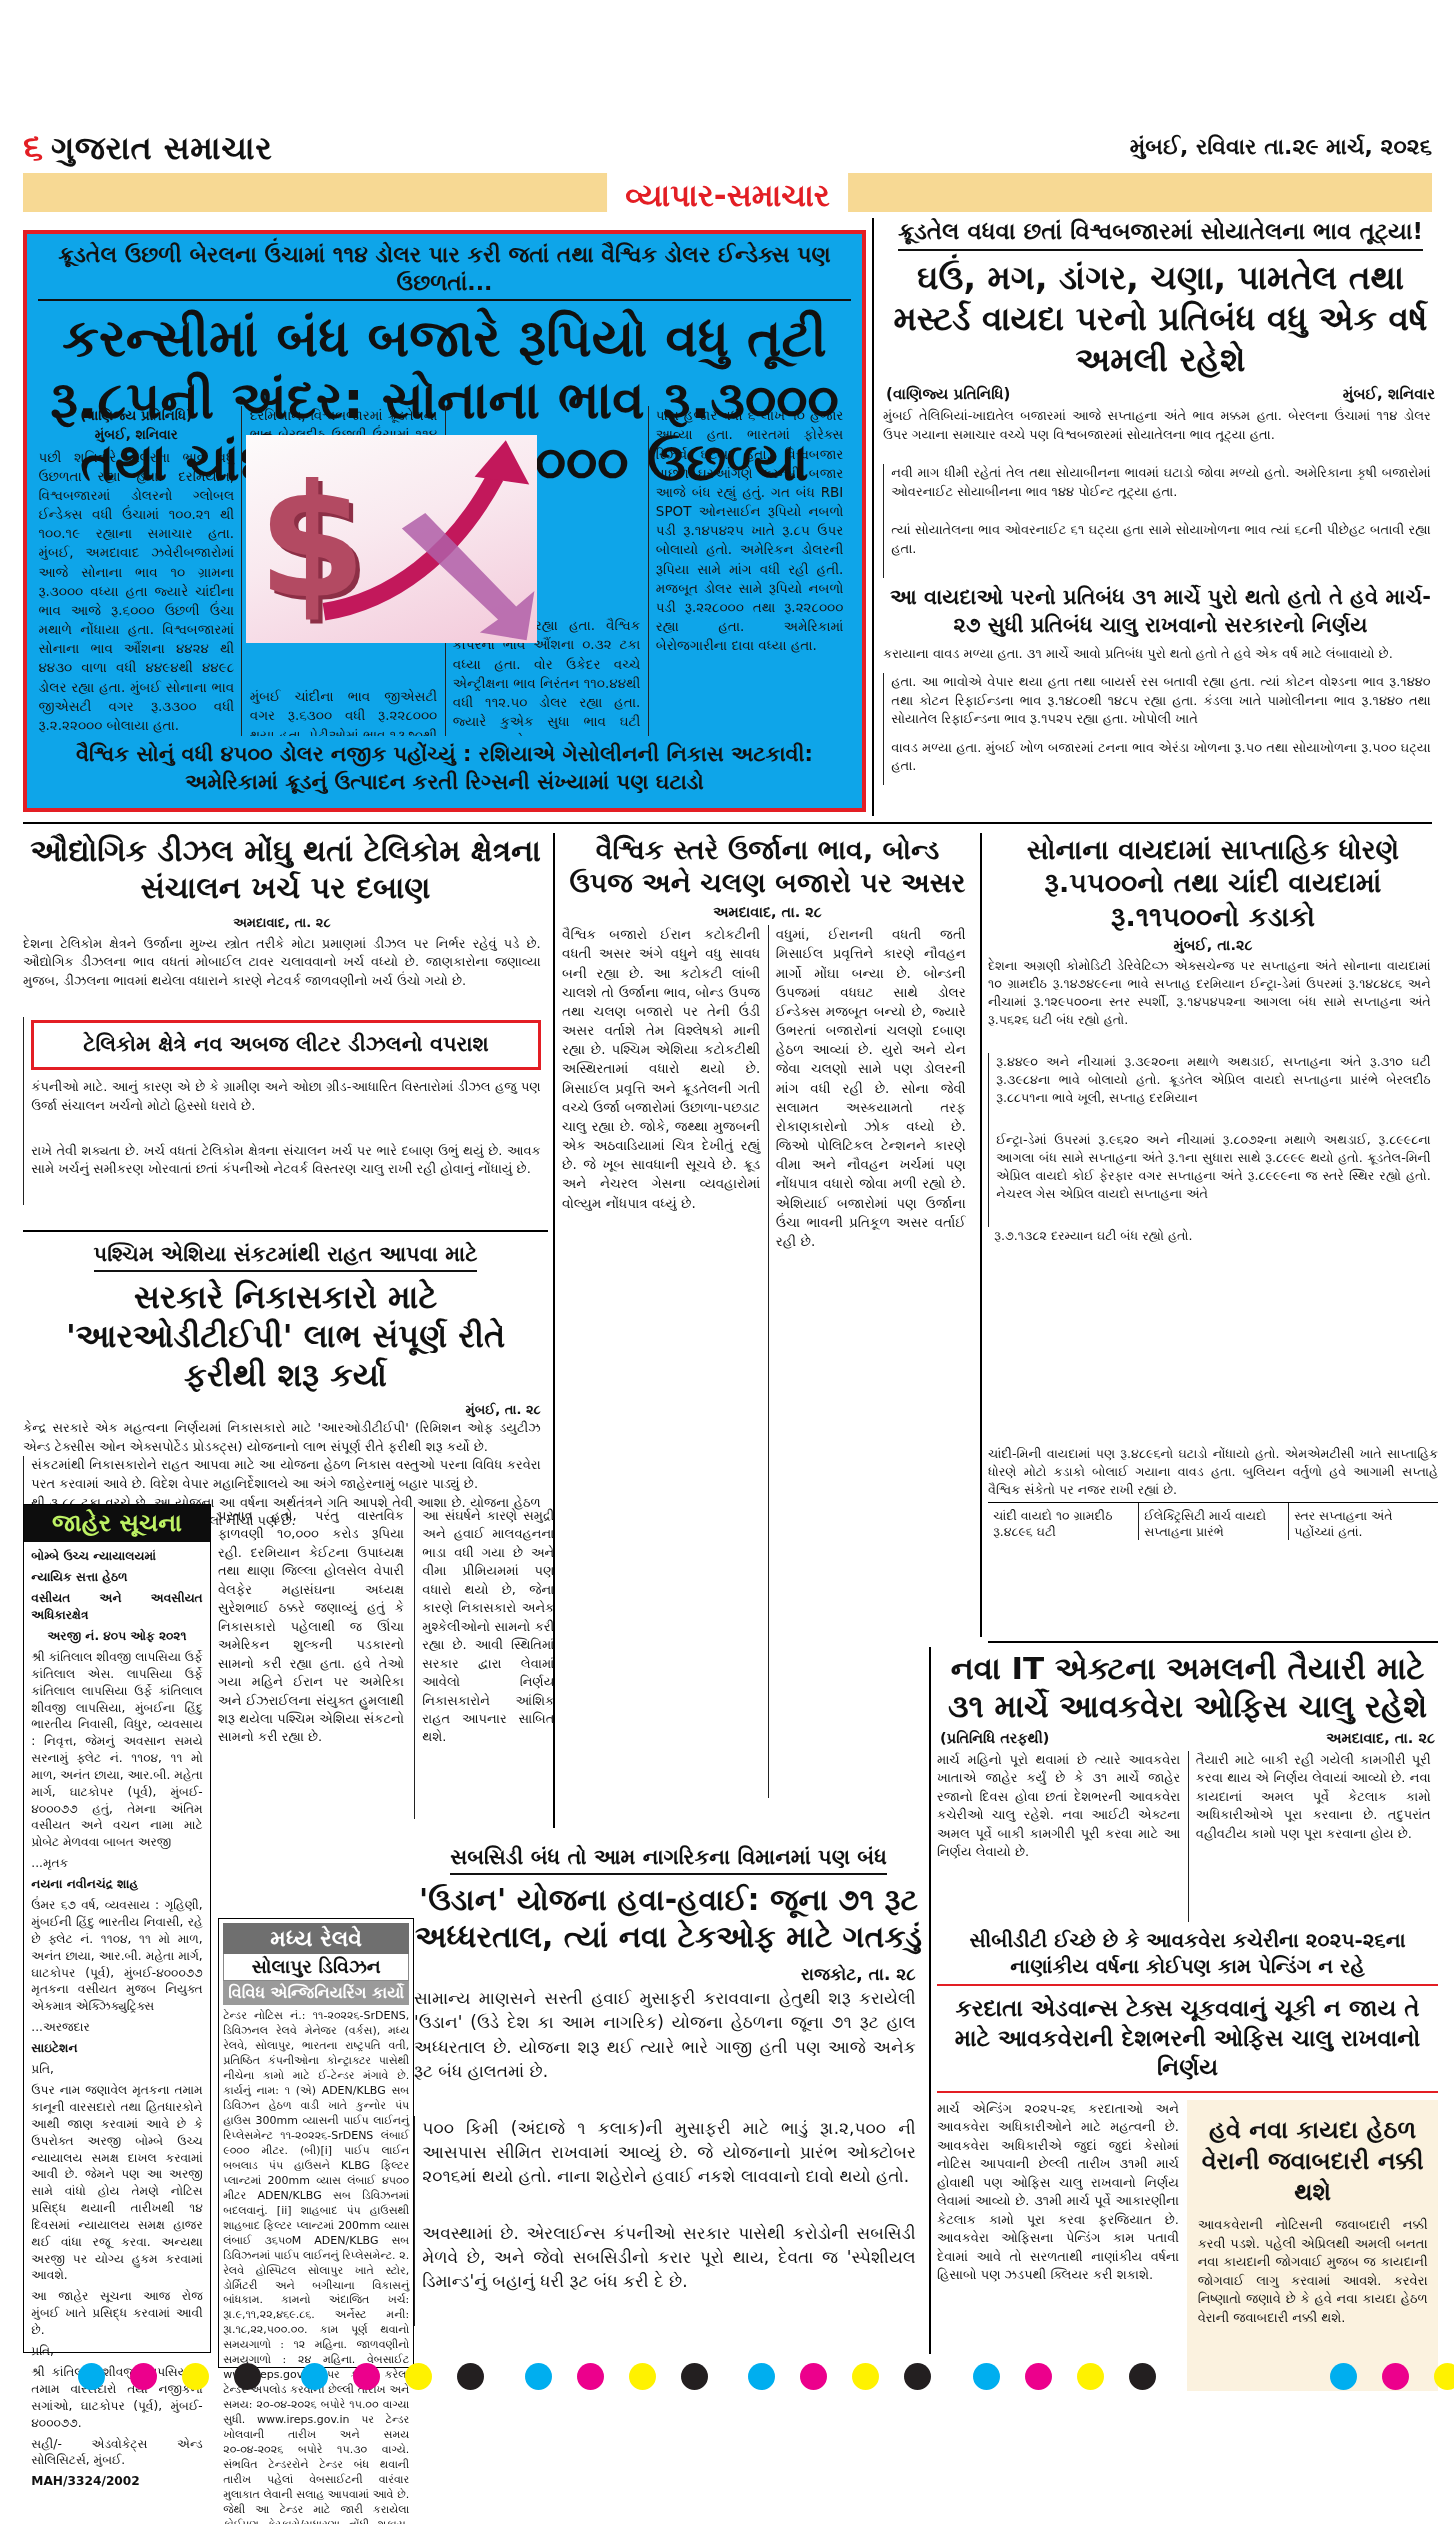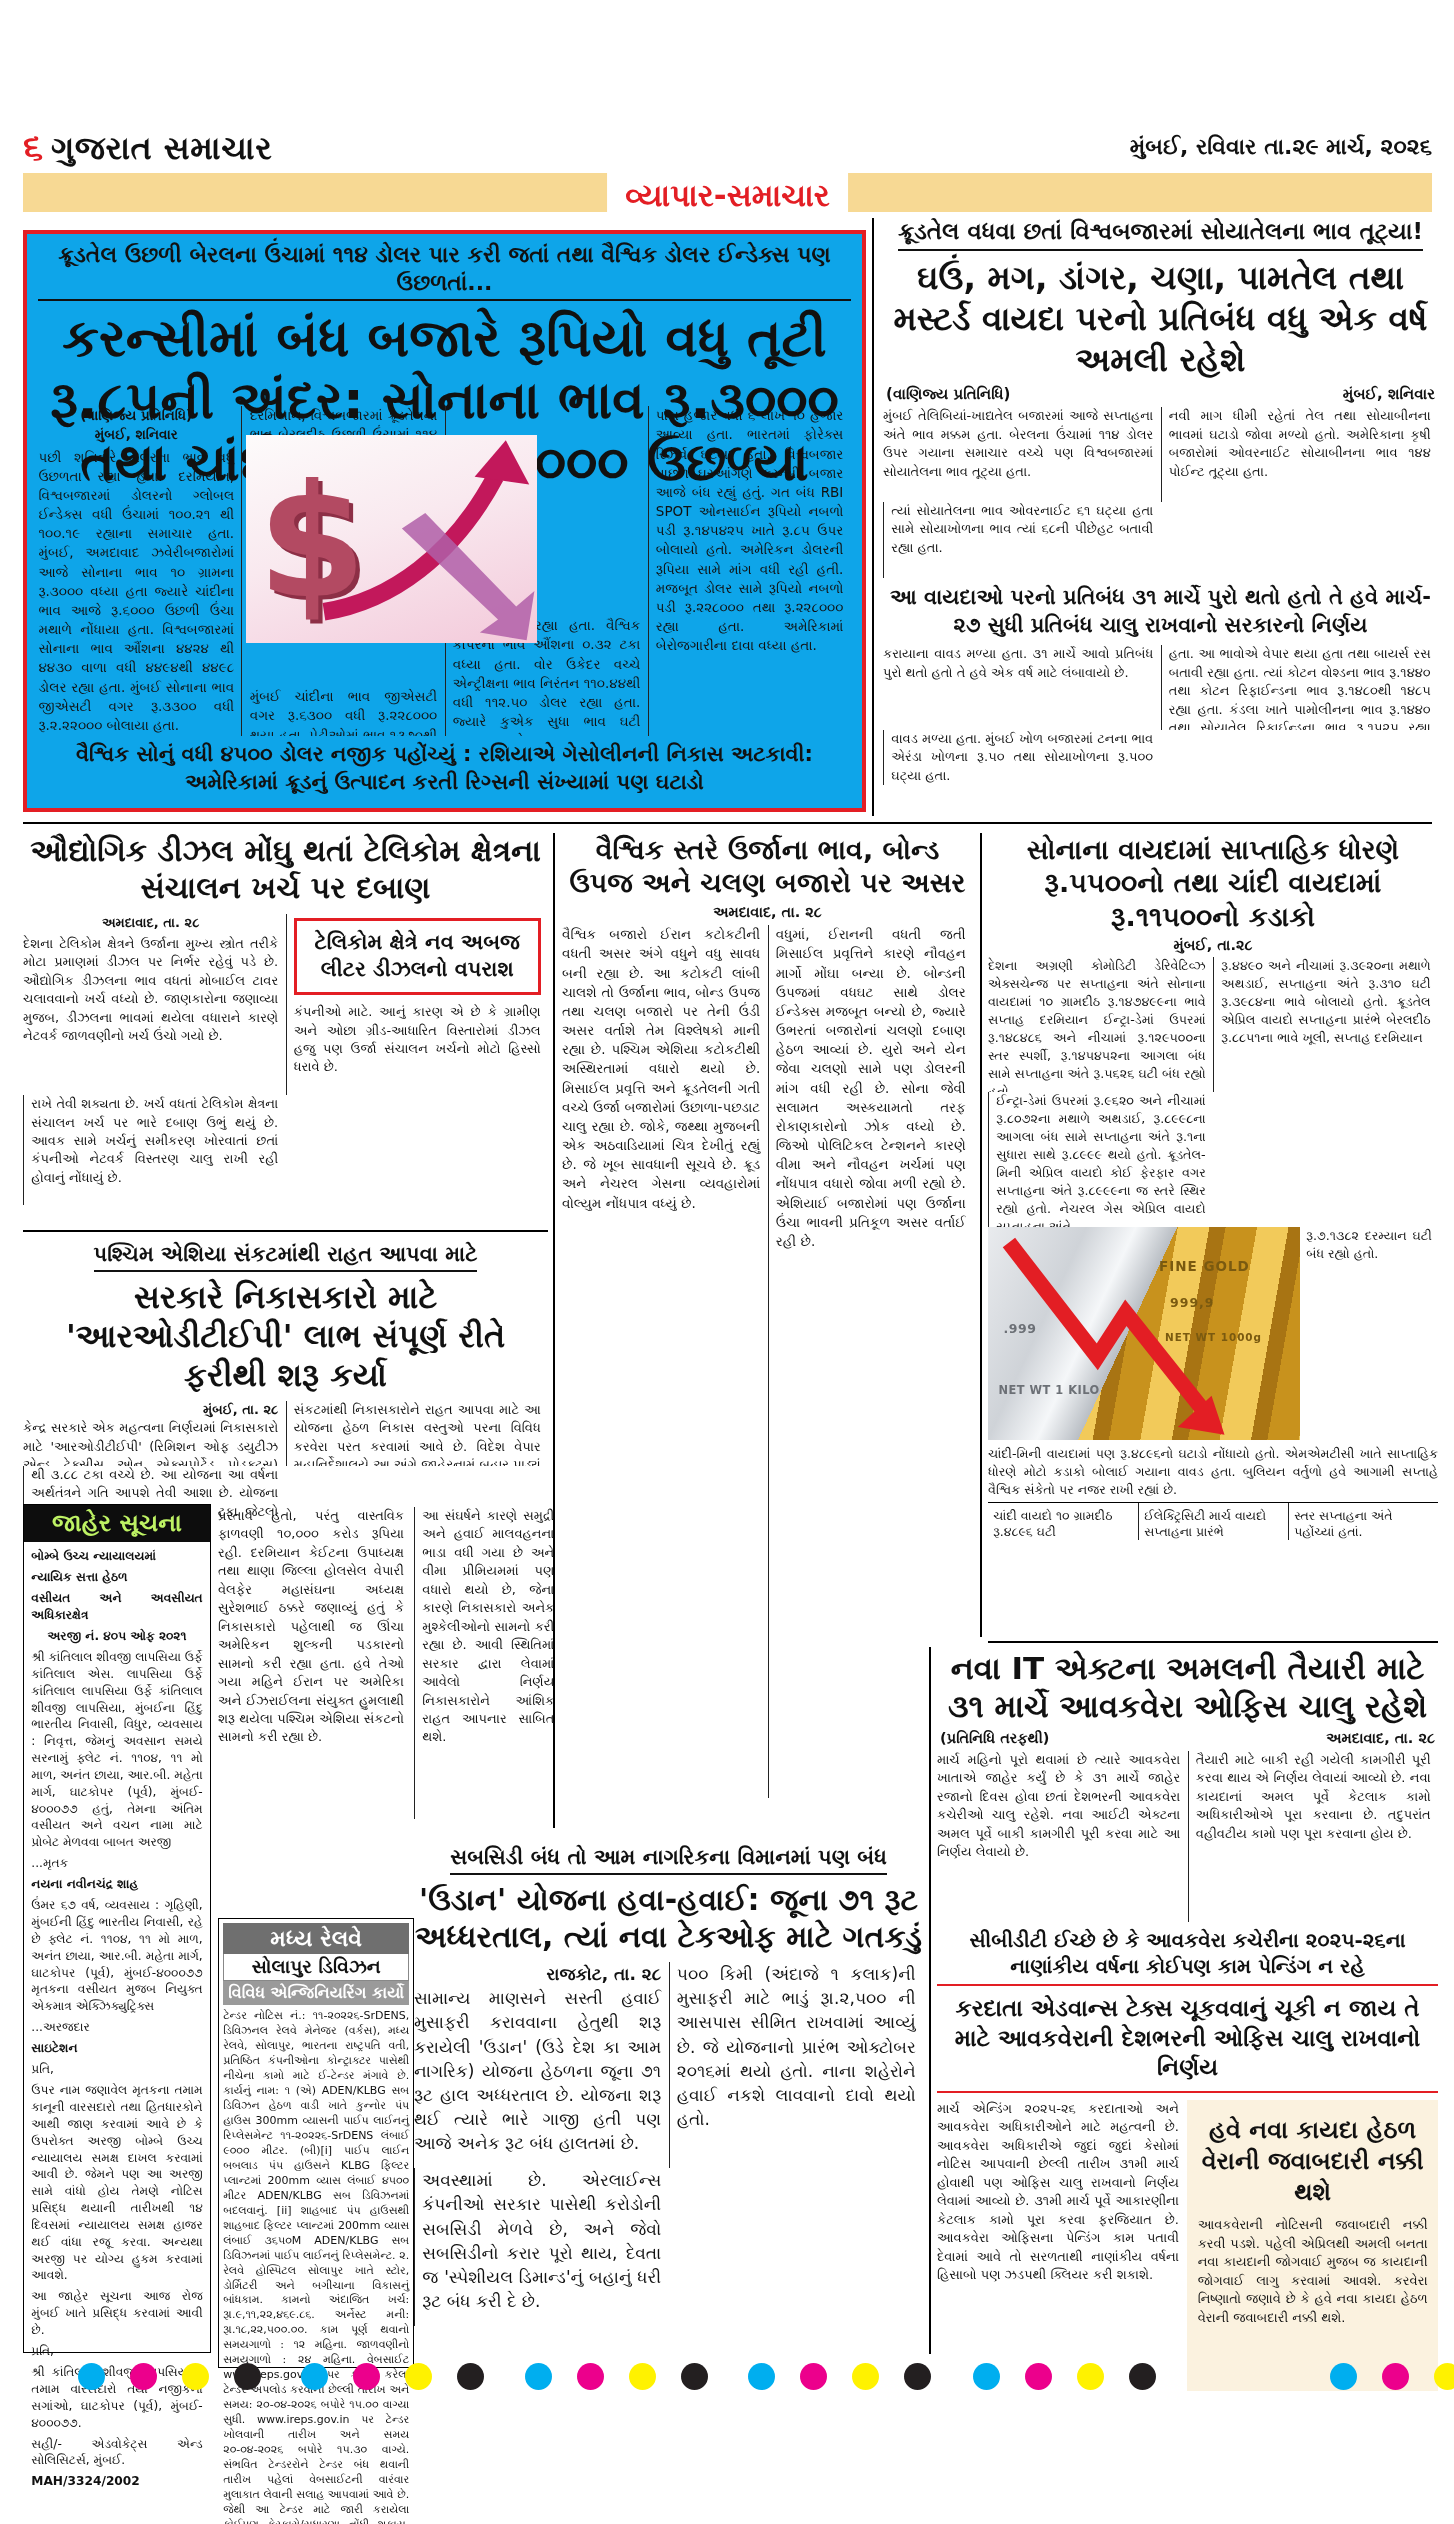--- a/index.html
+++ b/index.html
@@ -25,21 +25,21 @@
   }
 
   
   .kicker{font-size:22px;font-weight:800;display:inline-block;border-bottom:2.6px solid #111;padding-bottom:3.1px;line-height:1.25;}
   .kicker-wrap{text-align:center;}
   .bodytxt{font-size:13.5px;line-height:1.42;text-align:justify;}
   .cols{display:grid;}
   .cols > div{padding:0 7.3px;overflow:hidden;}
   .cols > div:first-child{padding-left:0;}
   .cols > div + div{border-left:1px solid #222;}
-  .c3{grid-template-columns:repeat(2,1fr);}
+  .c3{grid-template-columns:repeat(1,1fr);}
   .c2{grid-template-columns:repeat(2,1fr);}
   .c4{grid-template-columns:repeat(4,1fr);}
   .rule{background:#000;}
 
   
   #artA{border:4.7px solid #e31e24;background:#0ea5e9;}
   #artA .inner{position:absolute;left:11.4px;right:11.4px;top:7.3px;bottom:7.3px;}
   .headA{font-size:52px;line-height:1.2;font-weight:800;text-align:center;margin-top:5.2px;}
   .bottomA{font-size:21px;font-weight:800;line-height:1.32;text-align:center;}
 
@@ -195,31 +195,20 @@
 <div class="abs" style="left:988px;top:833px;width:450px;height:804px;">
   <div class="headE">સોનાના વાયદામાં સાપ્તાહિક ધોરણે રૂ.૫૫૦૦નો તથા ચાંદી વાયદામાં રૂ.૧૧૫૦૦નો કડાકો</div>
   <div class="bold center" style="font-size:14.5px;margin:3.1px 0;">મુંબઈ, તા.૨૮</div>
   <div class="cols c3 bodytxt" style="height:270px;font-size:12.7px;">
     <div>દેશના અગ્રણી કોમોડિટી ડેરિવેટિવ્ઝ એક્સચેન્જ પર સપ્તાહના અંતે સોનાના વાયદામાં ૧૦ ગ્રામદીઠ રૂ.૧૪૭૪૯૯ના ભાવે સપ્તાહ દરમિયાન ઈન્ટ્રા-ડેમાં ઉપરમાં રૂ.૧૪૮૪૮૬ અને નીચામાં રૂ.૧૨૯૫૦૦ના સ્તર સ્પર્શી, રૂ.૧૪૫૪૫૨ના આગલા બંધ સામે સપ્તાહના અંતે રૂ.૫૬૨૬ ઘટી બંધ રહ્યો હતો.</div>
     <div>રૂ.૪૪૯૦ અને નીચામાં રૂ.૩૯૨૦ના મથાળે અથડાઈ, સપ્તાહના અંતે રૂ.૩૧૦ ઘટી રૂ.૩૯૮૪ના ભાવે બોલાયો હતો. ક્રૂડતેલ એપ્રિલ વાયદો સપ્તાહના પ્રારંભે બેરલદીઠ રૂ.૮૮૫૧ના ભાવે ખૂલી, સપ્તાહ દરમિયાન</div>
     <div>ઈન્ટ્રા-ડેમાં ઉપરમાં રૂ.૯૬૨૦ અને નીચામાં રૂ.૮૦૭૨ના મથાળે અથડાઈ, રૂ.૮૯૯૮ના આગલા બંધ સામે સપ્તાહના અંતે રૂ.૧ના સુધારા સાથે રૂ.૮૯૯૯ થયો હતો. ક્રૂડતેલ-મિની એપ્રિલ વાયદો કોઈ ફેરફાર વગર સપ્તાહના અંતે રૂ.૮૯૯૯ના જ સ્તરે સ્થિર રહ્યો હતો. નેચરલ ગેસ એપ્રિલ વાયદો સપ્તાહના અંતે</div>
   </div>
   <div style="display:flex;height:218px;">
 
-    <div class="goldgfx" style="position:relative;width:312px;height:213px;">
-      <div class="goldlabel" style="left:171px;top:31px;font-size:13.5px;">FINE GOLD</div>
-      <div class="goldlabel" style="left:182px;top:68px;font-size:12.5px;">999,9</div>
-      <div class="goldlabel" style="left:177px;top:104px;font-size:10.4px;">NET WT 1000g</div>
-      <div class="silverlabel" style="left:15.6px;top:94px;font-size:12.5px;">.999</div>
-      <div class="silverlabel" style="left:10.4px;top:156px;font-size:11.4px;">NET WT 1 KILO</div>
-      <svg width="312" height="213" viewBox="0 0 600 410" style="position:absolute;left:0;top:0;">
-        <polyline points="40,30 210,250 265,165 420,360" stroke="#e31e24" stroke-width="30" fill="none"></polyline>
-        <polygon points="455,400 365,385 430,325" fill="#e31e24"></polygon>
-      </svg>
-    </div>
     <div class="bodytxt" style="flex:1;padding:0 6.2px;font-size:12.7px;">રૂ.૭.૧૩૮૨ દરમ્યાન ઘટી બંધ રહ્યો હતો.</div>
   </div>
   <div class="bodytxt" style="height:57px;font-size:12.7px;">ચાંદી-મિની વાયદામાં પણ રૂ.૪૮૯૬નો ઘટાડો નોંધાયો હતો. એમએમટીસી ખાતે સાપ્તાહિક ધોરણે મોટો કડાકો બોલાઈ ગયાના વાવડ હતા. બુલિયન વર્તુળો હવે આગામી સપ્તાહે વૈશ્વિક સંકેતો પર નજર રાખી રહ્યાં છે.</div>
   <div class="mini3">
     <div>ચાંદી વાયદો ૧૦ ગ્રામદીઠ રૂ.૪૮૯૬ ઘટી</div>
     <div>ઈલેક્ટ્રિસિટી માર્ચ વાયદો સપ્તાહના પ્રારંભે</div>
     <div>સ્તર સપ્તાહના અંતે પહોંચ્યાં હતાં.</div>
   </div>
 </div>
 

